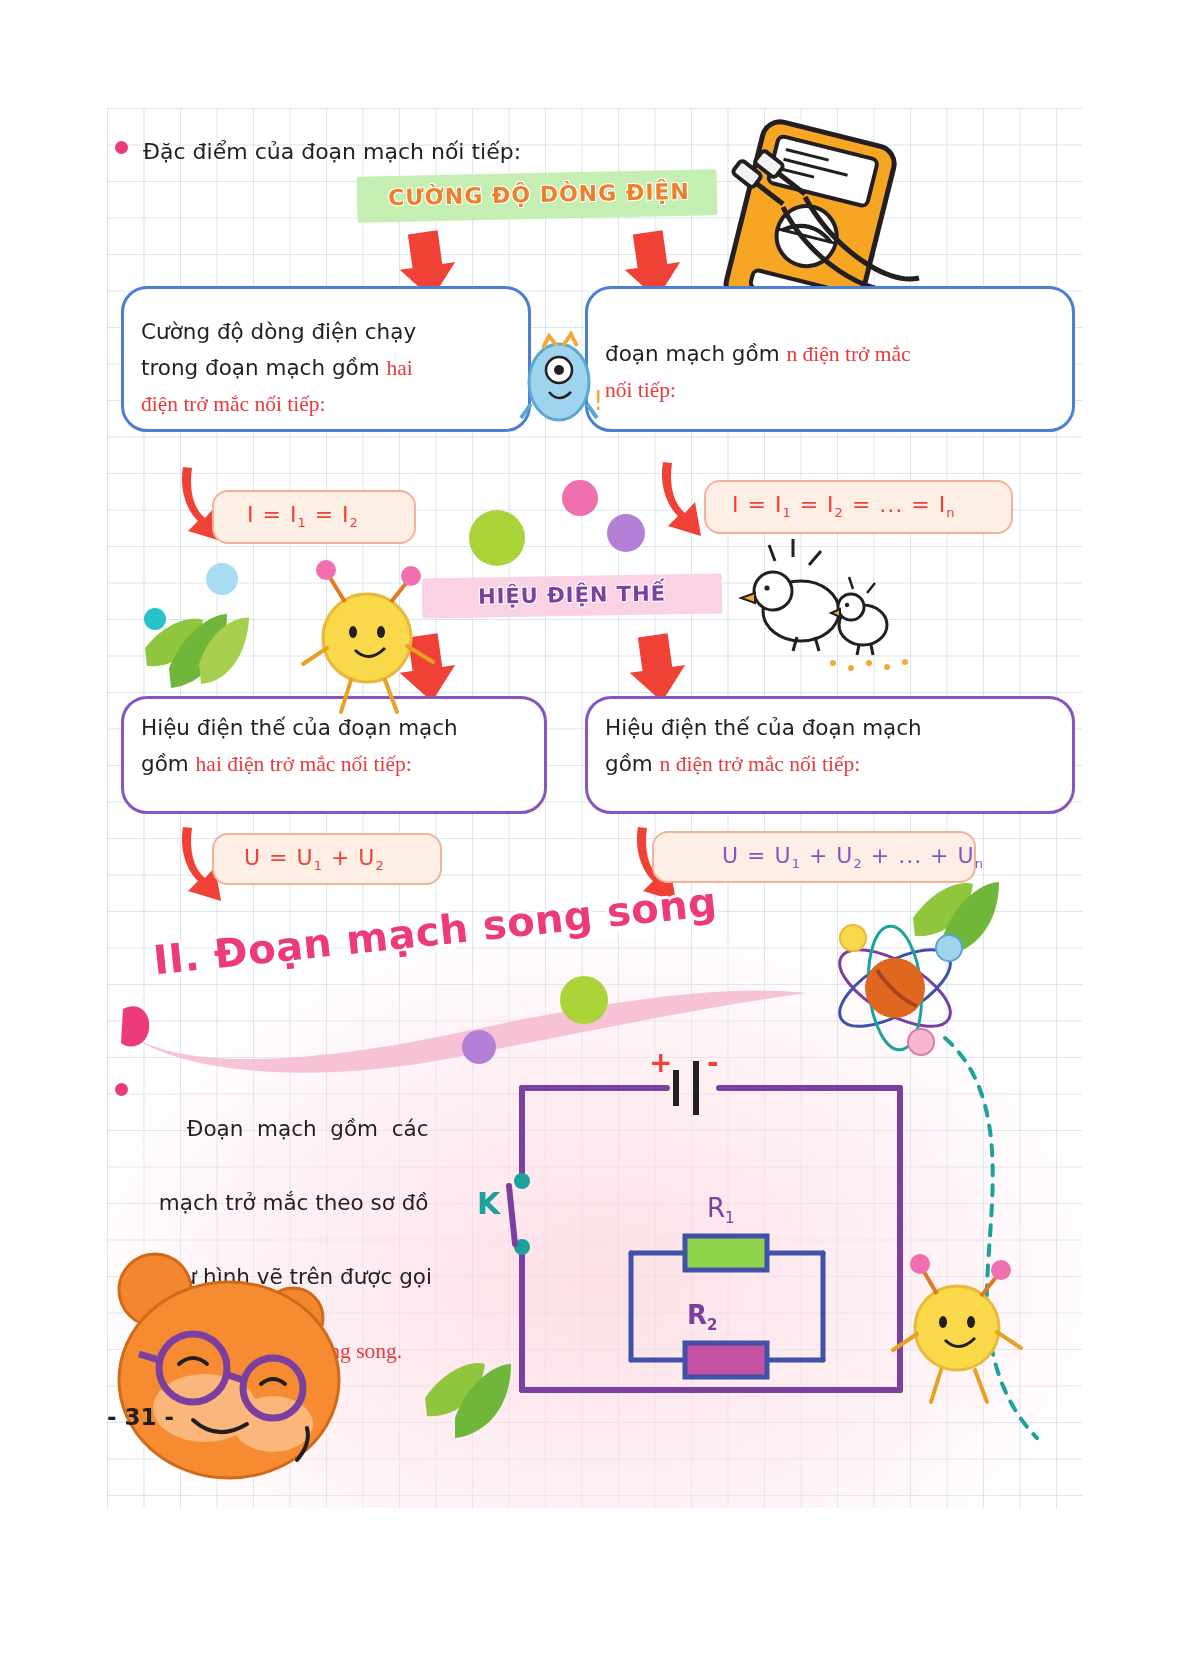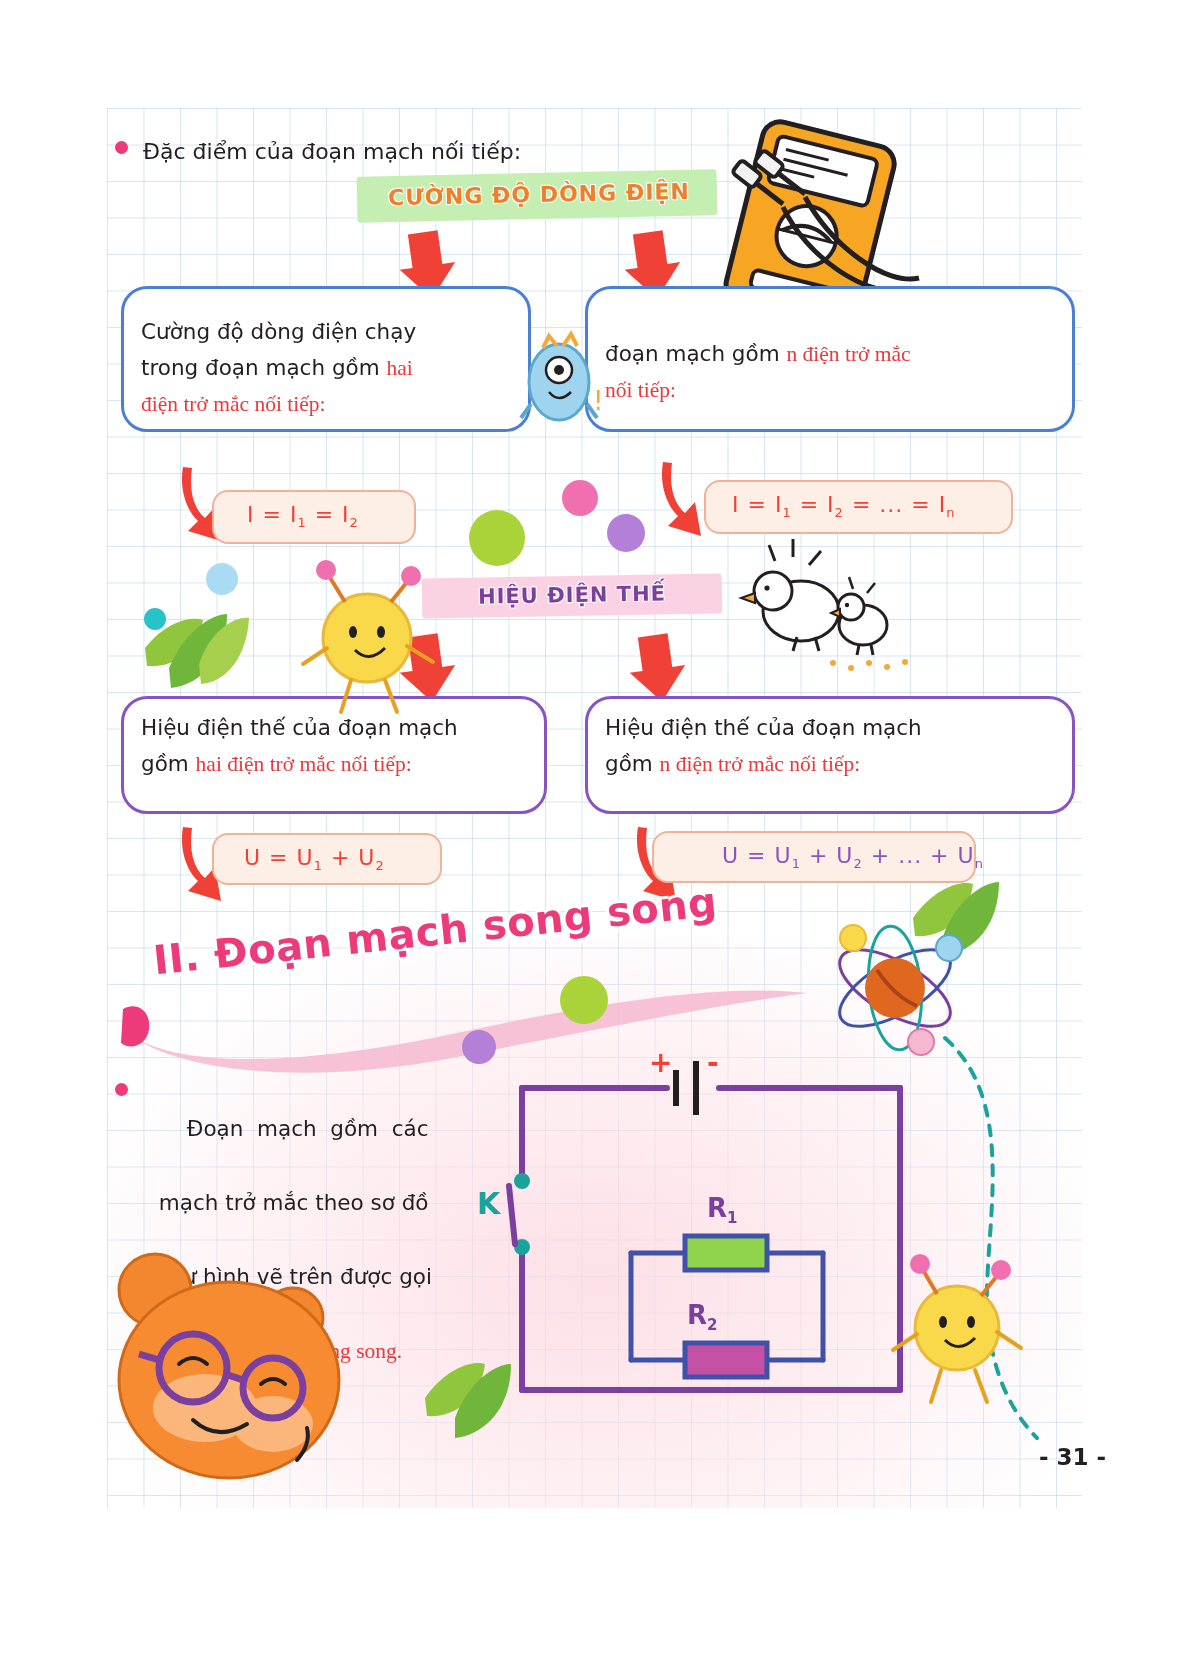--- a/index.html
+++ b/index.html
@@ -103,22 +103,22 @@
   
   #swoosh{
     position:absolute;left:10px;top:845px;width:700px;height:120px;
   }
 
   
   #para{left:8px;top:965px;width:330px;font-size:21.5px;line-height:37px;color:#231f20;}
 
   
   #pageno{
-    position:absolute;left:0;top:1336px;width:975px;text-align:right;
-    font-size:23px;font-weight:bold;color:#231f20;padding-left:24px;
+    position:absolute;left:0;top:1296px;width:975px;text-align:left;
+    font-size:23px;font-weight:bold;color:#231f20;
   }
 
   
   .dot{position:absolute;border-radius:50%;}
   svg{overflow:visible;}
 </style>
 </head>
 <body>
 
 <div id="page">
@@ -269,21 +269,21 @@
       <path d="M524 1145 L524 1252"></path>
       <path d="M716 1145 L716 1252"></path>
       <path d="M524 1252 L578 1252"></path>
       <path d="M660 1252 L716 1252"></path>
     </g>
 
     <rect x="578" y="1128" width="82" height="34" fill="#8fd44a" stroke="#3f51a8" stroke-width="5"></rect>
 
     <rect x="578" y="1235" width="82" height="34" fill="#c451a4" stroke="#3f51a8" stroke-width="5"></rect>
   </svg>
-  <div class="t" style="left:600px;top:1085px;font-size:26px;font-weight:bold;color:#7b3fa0;"><span>R</span><sub style="font-size:15px;">1</sub></div>
+  <div class="t" style="left:600px;top:1085px;font-size:26px;font-weight:normal;color:#7b3fa0;"><span>R</span><sub style="font-size:15px;">1</sub></div>
   <div class="t" style="left:580px;top:1192px;font-size:26px;font-weight:bold;color:#7b3fa0;"><span>R</span><sub style="font-size:15px;">2</sub></div>
   <div class="t" style="left:370px;top:1078px;font-size:30px;font-weight:bold;color:#1aa39c;">K</div>
   <div class="t" style="left:542px;top:938px;font-size:28px;font-weight:bold;color:#ef4136;">+</div>
   <div class="t" style="left:600px;top:938px;font-size:28px;font-weight:bold;color:#ef4136;">-</div>
 
   <div class="dot" style="left:362px;top:402px;width:56px;height:56px;background:#a9d339;"></div>
   <div class="dot" style="left:455px;top:372px;width:36px;height:36px;background:#f06fae;"></div>
   <div class="dot" style="left:500px;top:406px;width:38px;height:38px;background:#b47fd6;"></div>
   <div class="dot" style="left:99px;top:455px;width:32px;height:32px;background:#a9dcf2;"></div>
   <div class="dot" style="left:37px;top:500px;width:22px;height:22px;background:#29c2c8;"></div>

